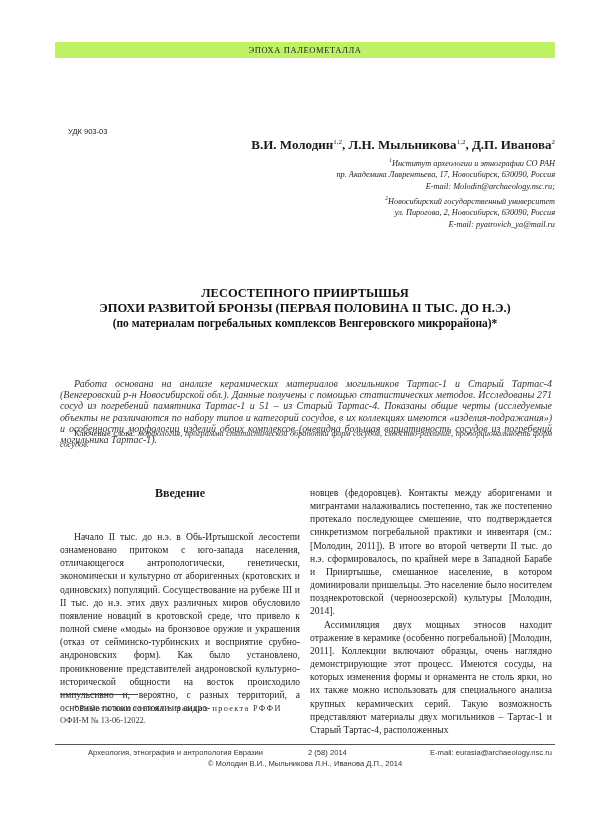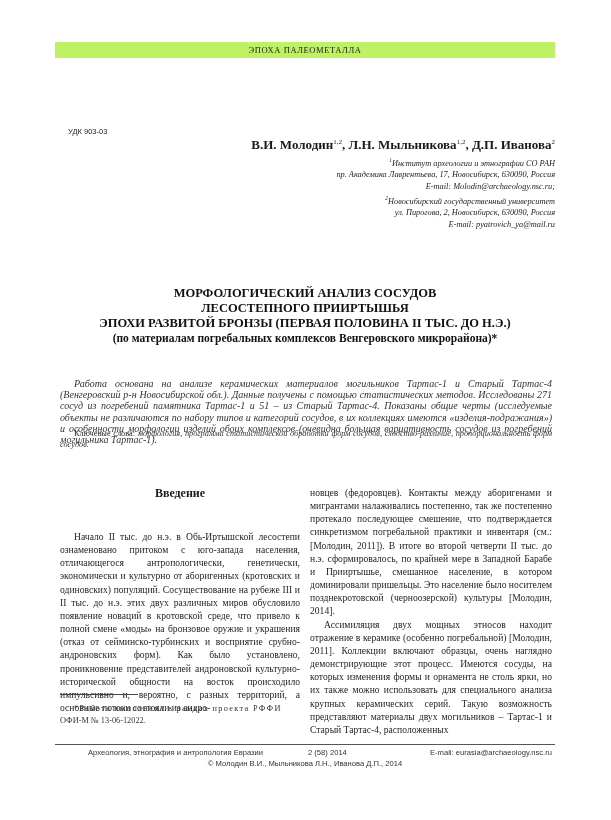--- a/index.html
+++ b/index.html
@@ -54,21 +54,20 @@
 <div class="abs affil">
   <div><sup>1</sup><span>Институт археологии и этнографии СО РАН</span></div>
   <div>пр. Академика Лаврентьева, 17, Новосибирск, 630090, Россия</div>
   <div>E-mail: Molodin@archaeology.nsc.ru;</div>
   <div><sup>2</sup><span>Новосибирский государственный университет</span></div>
   <div>ул. Пирогова, 2, Новосибирск, 630090, Россия</div>
   <div>E-mail: pyatrovich_ya@mail.ru</div>
 </div>
 
 <div class="abs title">
-  <div>МОРФОЛОГИЧЕСКИЙ АНАЛИЗ СОСУДОВ</div>
   <div>ЛЕСОСТЕПНОГО ПРИИРТЫШЬЯ</div>
   <div>ЭПОХИ РАЗВИТОЙ БРОНЗЫ (ПЕРВАЯ ПОЛОВИНА II ТЫС. ДО Н.Э.)</div>
   <div class="sub">(по материалам погребальных комплексов Венгеровского микрорайона)*</div>
 </div>
 
 <div class="abs abstract">Работа основана на анализе керамических материалов могильников Тартас-1 и Старый Тартас-4 (Венгеровский р-н Новосибирской обл.). Данные получены с помощью статистических методов. Исследованы 271 сосуд из погребений памятника Тартас-1 и 51 – из Старый Тартас-4. Показаны общие черты (исследуемые объекты не различаются по набору типов и категорий сосудов, в их коллекциях имеются «изделия-подражания») и особенности морфологии изделий обоих комплексов (очевидна большая вариативность сосудов из погребений могильника Тартас-1).</div>
 
 <div class="abs keywords">
   <span class="kw-label">Ключевые слова:</span>
   <span class="kw-text">морфология, программа статистической обработки форм сосудов, сходство-различие, пропорциональность форм сосудов.</span>

